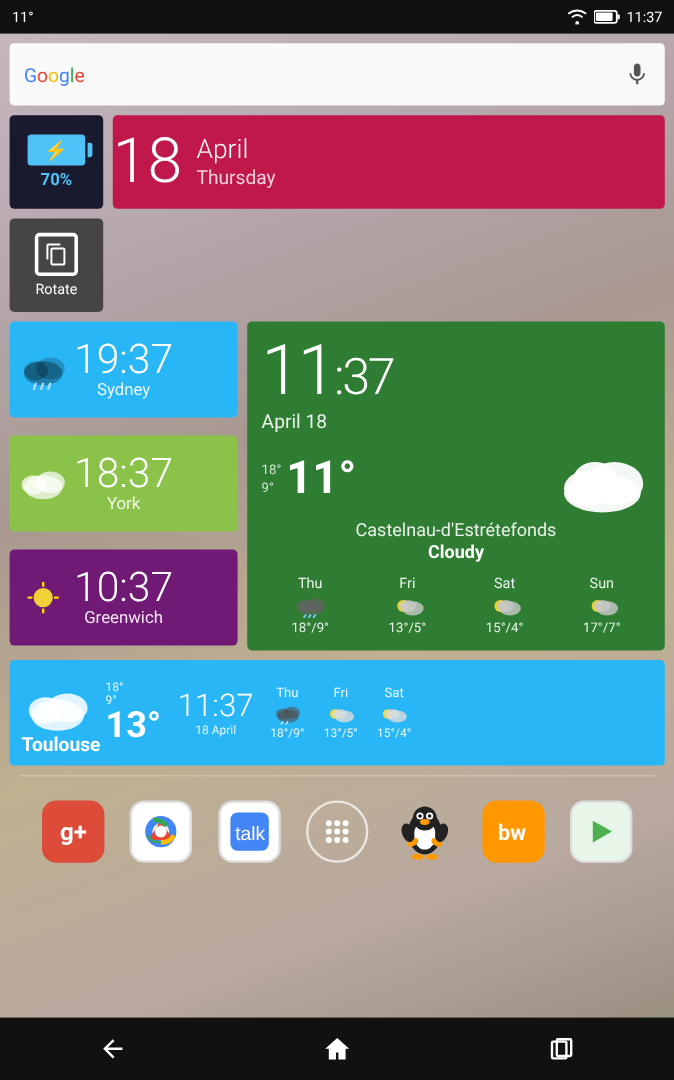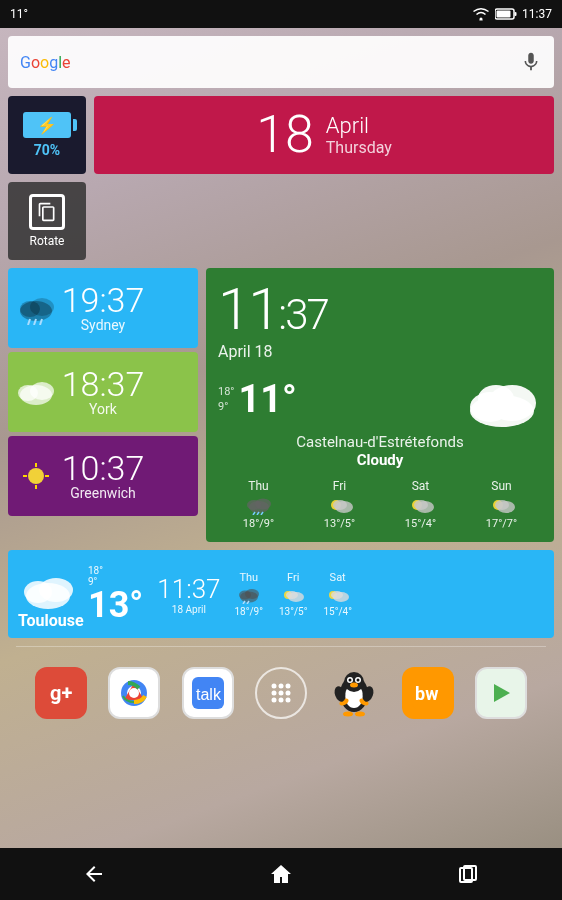--- a/index.html
+++ b/index.html
@@ -135,21 +135,21 @@
       color: #fff;
       font-size: 12px;
     }
     .date-widget {
       flex: 1;
       height: 78px;
       background: #c0184a;
       border-radius: 4px;
       display: flex;
       align-items: center;
-      justify-content: center;
+      justify-content: flex-start;
       gap: 12px;
     }
     .date-day {
       color: #fff;
       font-size: 52px;
       font-weight: 300;
       line-height: 1;
     }
     .date-month-day {
       display: flex;
@@ -166,21 +166,21 @@
     }
 
     
     .middle-section {
       display: flex;
       gap: 8px;
     }
     .city-clocks {
       display: flex;
       flex-direction: column;
-      gap: 4px;
+      gap: 15px;
     }
     .city-clock {
       width: 190px;
       height: 80px;
       border-radius: 4px;
       display: flex;
       flex-direction: column;
       align-items: center;
       justify-content: center;
       position: relative;
@@ -544,21 +544,21 @@
   </div>
 
   <div class="bottom-weather">
     <svg width="60" height="44" viewBox="0 0 60 44" style="margin-top:-8px;">
       <ellipse cx="30" cy="28" rx="22" ry="13" fill="rgba(255,255,255,0.85)"></ellipse>
       <ellipse cx="20" cy="24" rx="14" ry="11" fill="rgba(255,255,255,0.85)"></ellipse>
       <ellipse cx="38" cy="22" rx="17" ry="12" fill="rgba(255,255,255,0.85)"></ellipse>
     </svg>
     <div style="display:flex;flex-direction:column;margin-left:2px;">
       <div style="font-size:10px;color:rgba(255,255,255,0.9);">18°<br>9°</div>
-      <div style="color:#fff;font-size:36px;font-weight:bold;line-height:1;">13°</div>
+      <div style="color:#fff;font-size:30px;font-weight:bold;line-height:1;">13°</div>
     </div>
     <div style="margin-left:6px;text-align:center;">
       <div style="color:#fff;font-size:26px;font-weight:300;">11:37</div>
       <div style="color:rgba(255,255,255,0.9);font-size:10px;">18 April</div>
     </div>
     <div class="bottom-forecast" style="margin-left:6px;">
       <div class="bottom-forecast-day">
         <span class="bottom-forecast-name">Thu</span>
         <svg width="26" height="18" viewBox="0 0 26 18">
           <ellipse cx="13" cy="11" rx="9" ry="5.5" fill="rgba(80,80,80,0.6)"></ellipse>

